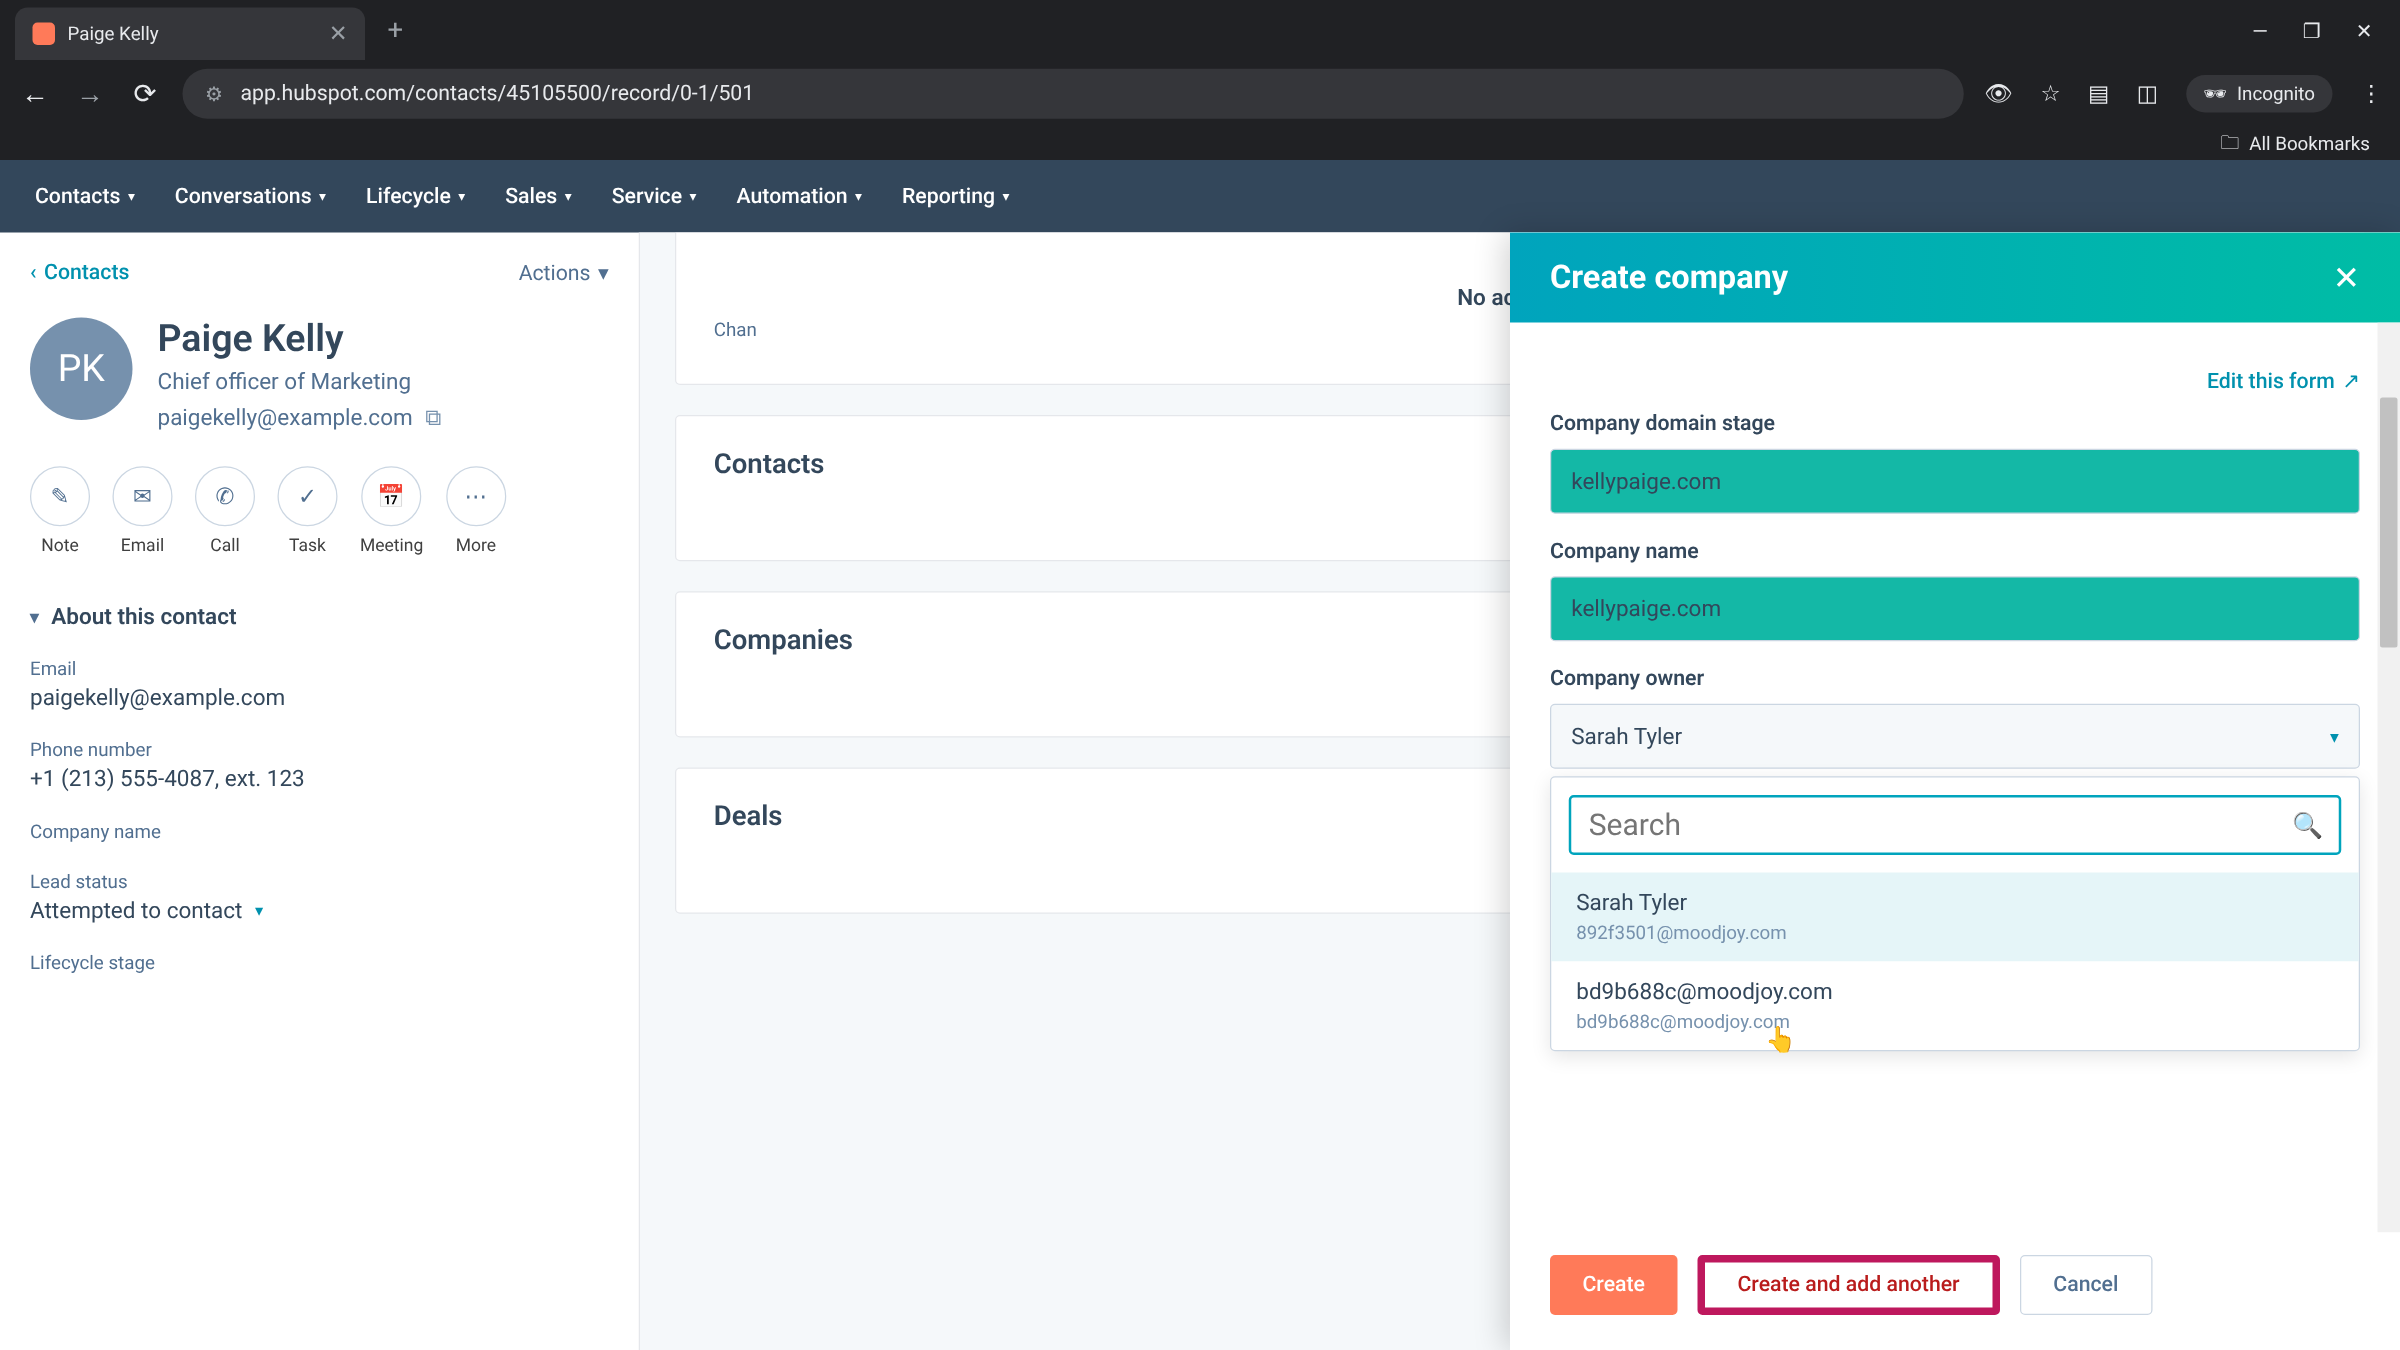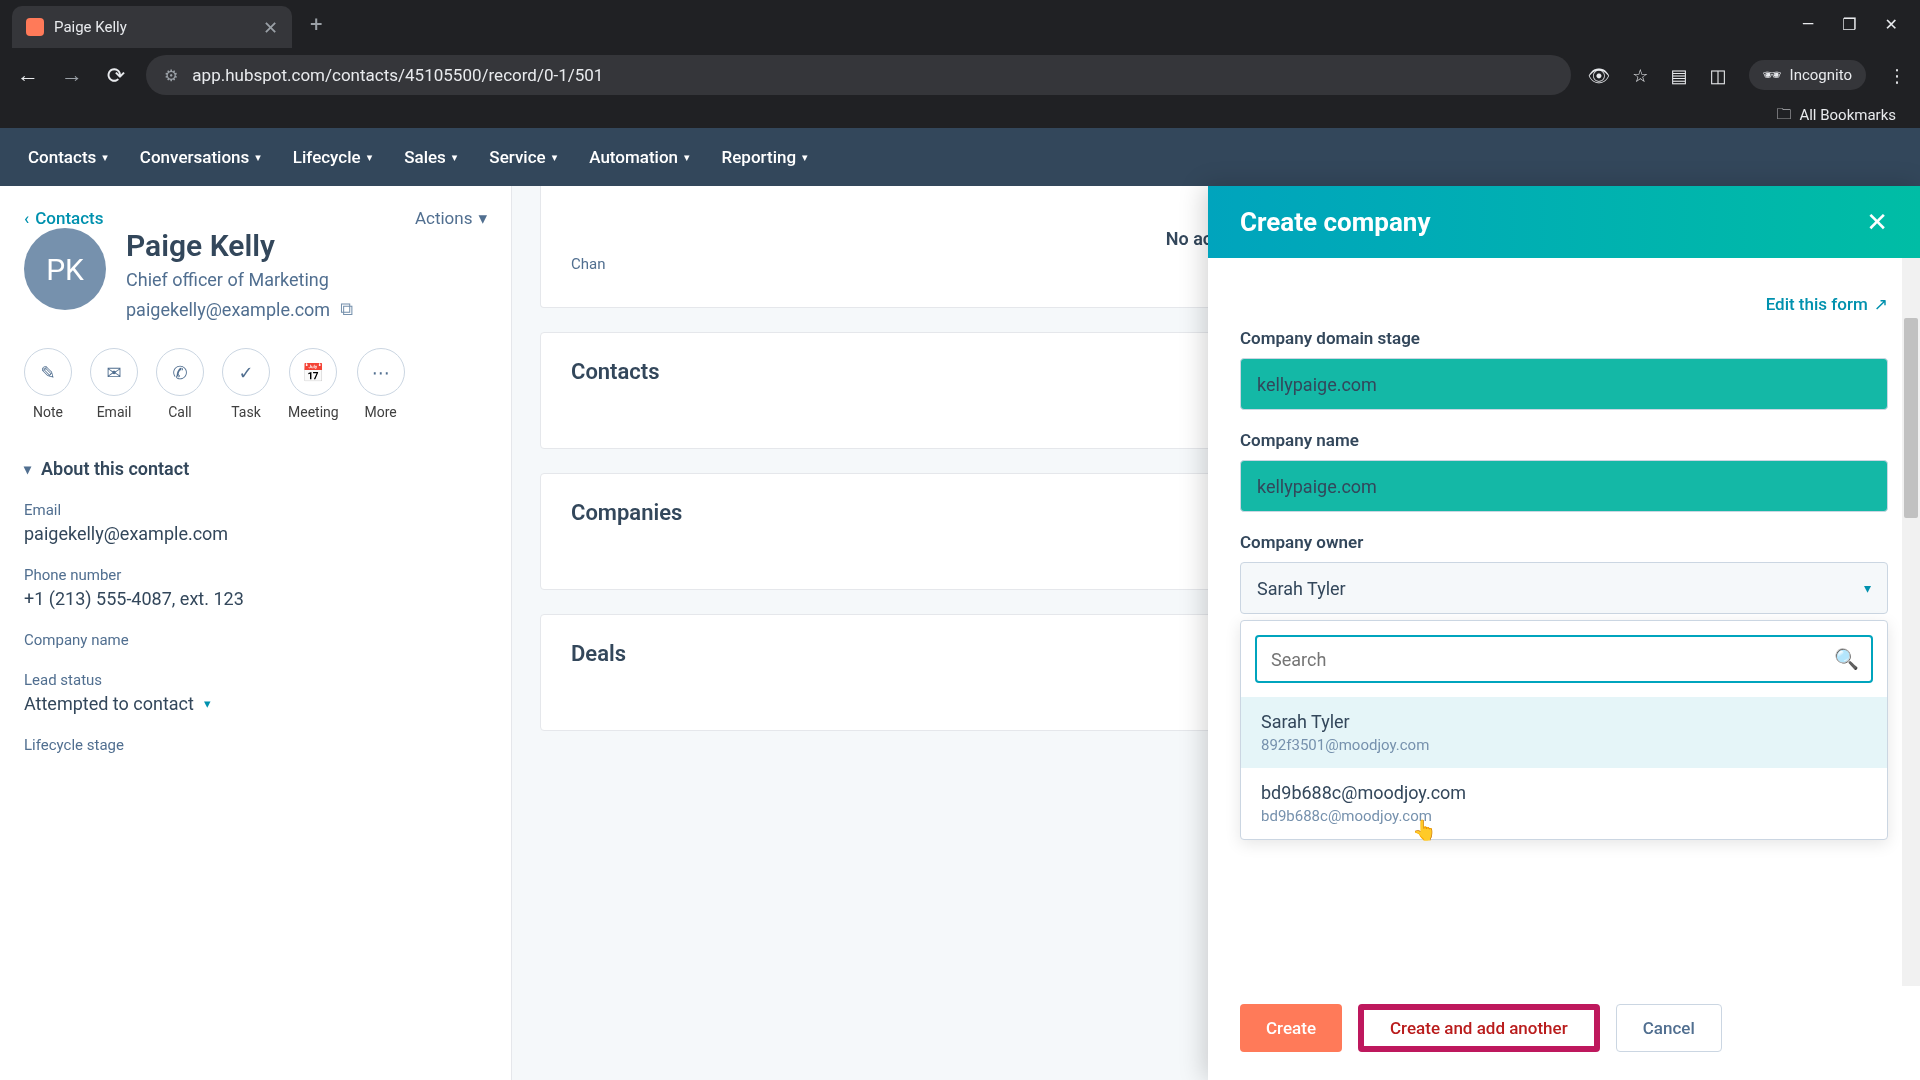--- a/index.html
+++ b/index.html
@@ -32,21 +32,21 @@
 .app-nav .caret { font-size:11px; }
 
 
 .main { display:flex; height:calc(1080px - 128px - 58px); position:relative; }
 .sidebar { width:512px; padding:22px 24px; border-right:1px solid #e5e7eb; overflow-y:auto; }
 .content { flex:1; background:#f5f8fa; padding:0 28px; overflow-y:auto; }
 
 .back-link { color:#0091ae; font-size:17px; font-weight:500; display:inline-flex; align-items:center; gap:6px; cursor:pointer; }
 .actions-dd { float:right; color:#516f90; font-size:17px; display:inline-flex; align-items:center; gap:6px; cursor:pointer; }
 
-.contact-header { display:flex; gap:20px; }
+.contact-header { display:flex; gap:20px; margin-top:26px; }
 .avatar { width:82px; height:82px; border-radius:50%; background:#7691ad; color:#fff; display:flex; align-items:center; justify-content:center; font-size:30px; font-weight:400; }
 .contact-info h1 { font-size:30px; font-weight:600; color:#33475b; margin-bottom:6px; }
 .contact-info .title { font-size:18px; color:#516f90; margin-bottom:8px; }
 .contact-info .email-row { font-size:18px; color:#516f90; display:flex; align-items:center; gap:10px; }
 .copy-icon { color:#7691ad; cursor:pointer; }
 
 .action-buttons { display:flex; gap:18px; margin-top:28px; }
 .action-btn { display:flex; flex-direction:column; align-items:center; gap:8px; cursor:pointer; }
 .action-btn .circle { width:48px; height:48px; border:1px solid #cbd6e2; border-radius:50%; display:flex; align-items:center; justify-content:center; color:#516f90; font-size:18px; }
 .action-btn .label { font-size:14px; color:#404040; }
@@ -77,21 +77,21 @@
 .edit-form { text-align:right; color:#0091ae; font-size:17px; font-weight:500; cursor:pointer; display:flex; justify-content:flex-end; align-items:center; gap:6px; margin-bottom:14px; }
 
 .form-group { margin-bottom:20px; }
 .form-label { font-size:17px; font-weight:600; color:#33475b; margin-bottom:10px; display:block; }
 .form-input { width:100%; height:52px; border:1px solid #cbd6e2; border-radius:4px; padding:0 16px; font-size:18px; color:#33475b; background:#14b8a6; }
 .form-select { width:100%; height:52px; border:1px solid #cbd6e2; border-radius:4px; padding:0 16px; font-size:18px; color:#33475b; background:#f5f8fa; display:flex; align-items:center; justify-content:space-between; cursor:pointer; }
 .form-select .caret { color:#0091ae; font-size:14px; }
 
 .dropdown { border:1px solid #cbd6e2; border-radius:4px; background:#fff; margin-top:6px; box-shadow:0 4px 16px rgba(0,0,0,.1); }
 .search-wrap { padding:14px; }
-.search-input { width:100%; height:48px; border:2px solid #00a4bd; border-radius:4px; padding:0 44px 0 14px; font-size:18px; color:#33475b; }
+.search-input { width:100%; height:48px; border:2px solid #00a4bd; border-radius:4px; padding:0 44px 0 14px; font-size:24px; color:#33475b; }
 .search-icon-btn { position:relative; }
 .search-icon-btn .mag { position:absolute; right:28px; top:26px; color:#0091ae; font-size:20px; }
 .dd-option { padding:14px 20px; cursor:pointer; }
 .dd-option:hover,.dd-option.sel { background:#e5f5f8; }
 .dd-option .name { font-size:18px; color:#33475b; }
 .dd-option .sub { font-size:15px; color:#7691ad; margin-top:4px; }
 
 .panel-footer { padding:18px 32px 28px; display:flex; gap:16px; }
 .btn { height:48px; padding:0 26px; border-radius:4px; font-size:17px; font-weight:500; cursor:pointer; display:inline-flex; align-items:center; }
 .btn-primary { background:#ff7a59; color:#fff; border:none; }

